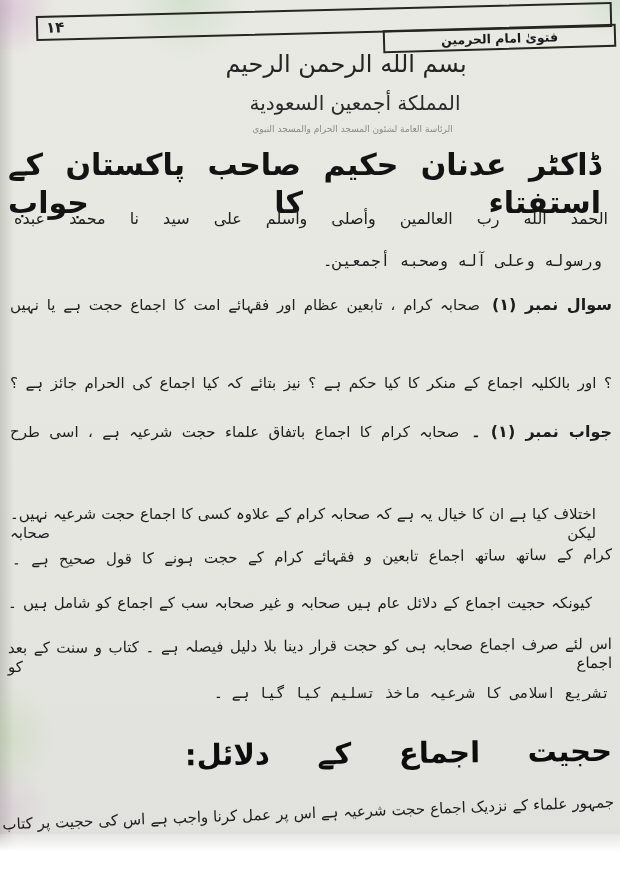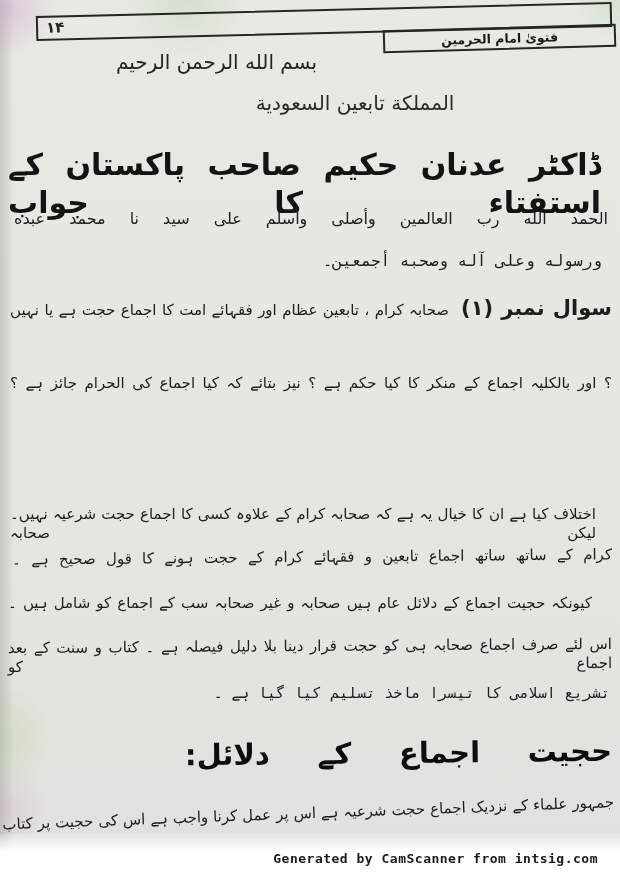--- a/index.html
+++ b/index.html
@@ -17,34 +17,34 @@
     font-family:"DejaVu Sans",sans-serif;color:#1c1c1c;
   }
   .line{
     position:absolute;direction:rtl;unicode-bidi:embed;
     text-align:justify;text-align-last:justify;
     color:#1d1d1d;line-height:1.25;
   }
   .ral{text-align:right;text-align-last:right;font-family:Liberation Mono, monospace;}
   .body-sz{font-size:15px;}
   .op-sz{font-size:16px;}
-  .blabel{font-weight:bold;font-size:21px;margin-left:12px;white-space:nowrap;letter-spacing:.5px;}
+  .blabel{font-weight:bold;font-size:16px;margin-left:12px;white-space:nowrap;letter-spacing:.5px;}
   .rule-box{
     position:absolute;left:36px;top:9px;width:576px;height:25px;
     border:2px solid #26261f;transform:rotate(-1.4deg);
     box-sizing:border-box;
   }
   .pagenum{position:absolute;right: auto;left:8px;top:1px;font-size:15px;font-weight:bold;color:#222;}
   .title-box{
     position:absolute;left:383px;top:27px;width:233px;height:23px;
     border:2px solid #26261f;transform:rotate(-1.6deg);
     box-sizing:border-box;display:flex;align-items:center;justify-content:center;
     font-size:12.5px;font-weight:bold;direction:rtl;color:#1a1a1a;
   }
-  .bismillah{position:absolute;top:50px;left:116px;right:60px;text-align:left;font-size:20px;direction:rtl;color:#242424;}
+  .bismillah{position:absolute;top:50px;left:132px;right:60px;text-align:center;font-size:24px;direction:rtl;color:#242424;}
   .country{position:absolute;top:91px;left:160px;right:70px;text-align:center;font-size:20px;font-weight:500;direction:rtl;color:#2a2a2a;}
   .agency{position:absolute;top:124px;left:180px;right:95px;text-align:center;font-size:9px;direction:rtl;color:#8b8b83;letter-spacing:.3px;}
   .main-heading{
     position:absolute;top:146px;left:8px;right:19px;
     font-size:30px;font-weight:bold;color:#131313;
   }
   .sec-heading{
     position:absolute;top:735px;left:185px;right:8px;
     font-size:29px;font-weight:bold;color:#0d0d0d;
     transform:rotate(-0.6deg);
@@ -65,38 +65,41 @@
   <div class="rule-box">
     <span class="pagenum">۱۴</span>
   </div>
 
   <div class="title-box">
     <span>فتویٰ امام الحرمین</span>
   </div>
 
   <div class="bismillah">بسم الله الرحمن الرحيم</div>
 
-  <div class="country">المملكة تابعین السعودية</div>
+  <div class="country">المملكة أجمعين السعودية</div>
+  <div class="agency">الرئاسة العامة لشئون المسجد الحرام والمسجد النبوي</div>
 
   <div class="line main-heading">ڈاکٹر عدنان حکیم صاحب پاکستان کے استفتاء کا جواب</div>
 
   <div class="line op-sz" style="top:209px;left:14px;right:12px;">الحمد الله رب العالمين وأصلى وأسلم على سيد نا محمد عبده</div>
   <div class="line op-sz ral" style="top:252px;left:14px;right:18px;">ورسوله وعلى آله وصحبه أجمعين۔</div>
 
   <div class="line body-sz" style="top:295px;left:10px;right:8px;">
     <span class="blabel">سوال نمبر (۱)</span><span>صحابہ کرام ، تابعین عظام اور فقہائے امت کا اجماع حجت ہے یا نہیں</span>
   </div>
   <div class="line body-sz" style="top:374px;left:10px;right:8px;">؟ اور بالکلیہ اجماع کے منکر کا کیا حکم ہے ؟ نیز بتائے کہ کیا اجماع کی الحرام جائز ہے ؟</div>
 
+  <div class="line body-sz" style="top:422px;left:10px;right:8px;">
+    <span class="blabel">جواب نمبر (۱) ۔</span><span>صحابہ کرام کا اجماع باتفاق علماء حجت شرعیہ ہے ، اسی طرح</span>
+  </div>
   <div class="line body-sz" style="top:505px;left:10px;right:24px;">اختلاف کیا ہے ان کا خیال یہ ہے کہ صحابہ کرام کے علاوہ کسی کا اجماع حجت شرعیہ نہیں۔ لیکن صحابہ</div>
   <div class="line body-sz" style="top:548px;left:12px;right:8px;transform:rotate(-0.5deg);">کرام کے ساتھ ساتھ اجماع تابعین و فقہائے کرام کے حجت ہونے کا قول صحیح ہے ۔</div>
   <div class="line body-sz" style="top:594px;left:8px;right:28px;">کیونکہ حجیت اجماع کے دلائل عام ہیں صحابہ و غیر صحابہ سب کے اجماع کو شامل ہیں ۔</div>
   <div class="line body-sz" style="top:637px;left:8px;right:8px;transform:rotate(-0.4deg);">اس لئے صرف اجماع صحابہ ہی کو حجت قرار دینا بلا دلیل فیصلہ ہے ۔ کتاب و سنت کے بعد اجماع کو</div>
-  <div class="line body-sz ral" style="top:686px;left:10px;right:10px;">تشریع اسلامی کا تیسرا ماخذ تسلیم کیا گیا ہے ۔</div>
+  <div class="line body-sz ral" style="top:686px;left:10px;right:10px;">تشریع اسلامی کا شرعیہ ماخذ تسلیم کیا گیا ہے ۔</div>
 
   <div class="line sec-heading">حجیت اجماع کے دلائل:</div>
 
   <div class="line body-sz closing" style="top:793px;left:2px;right:6px;">جمہور علماء کے نزدیک اجماع حجت شرعیہ ہے اس پر عمل کرنا واجب ہے اس کی حجیت پر کتاب</div>
 
   <div class="footer-strip"></div>
-  <div class="camscanner">Generated by CamScanner from intsig.com</div>
 
 </div>
 
 </body></html>

